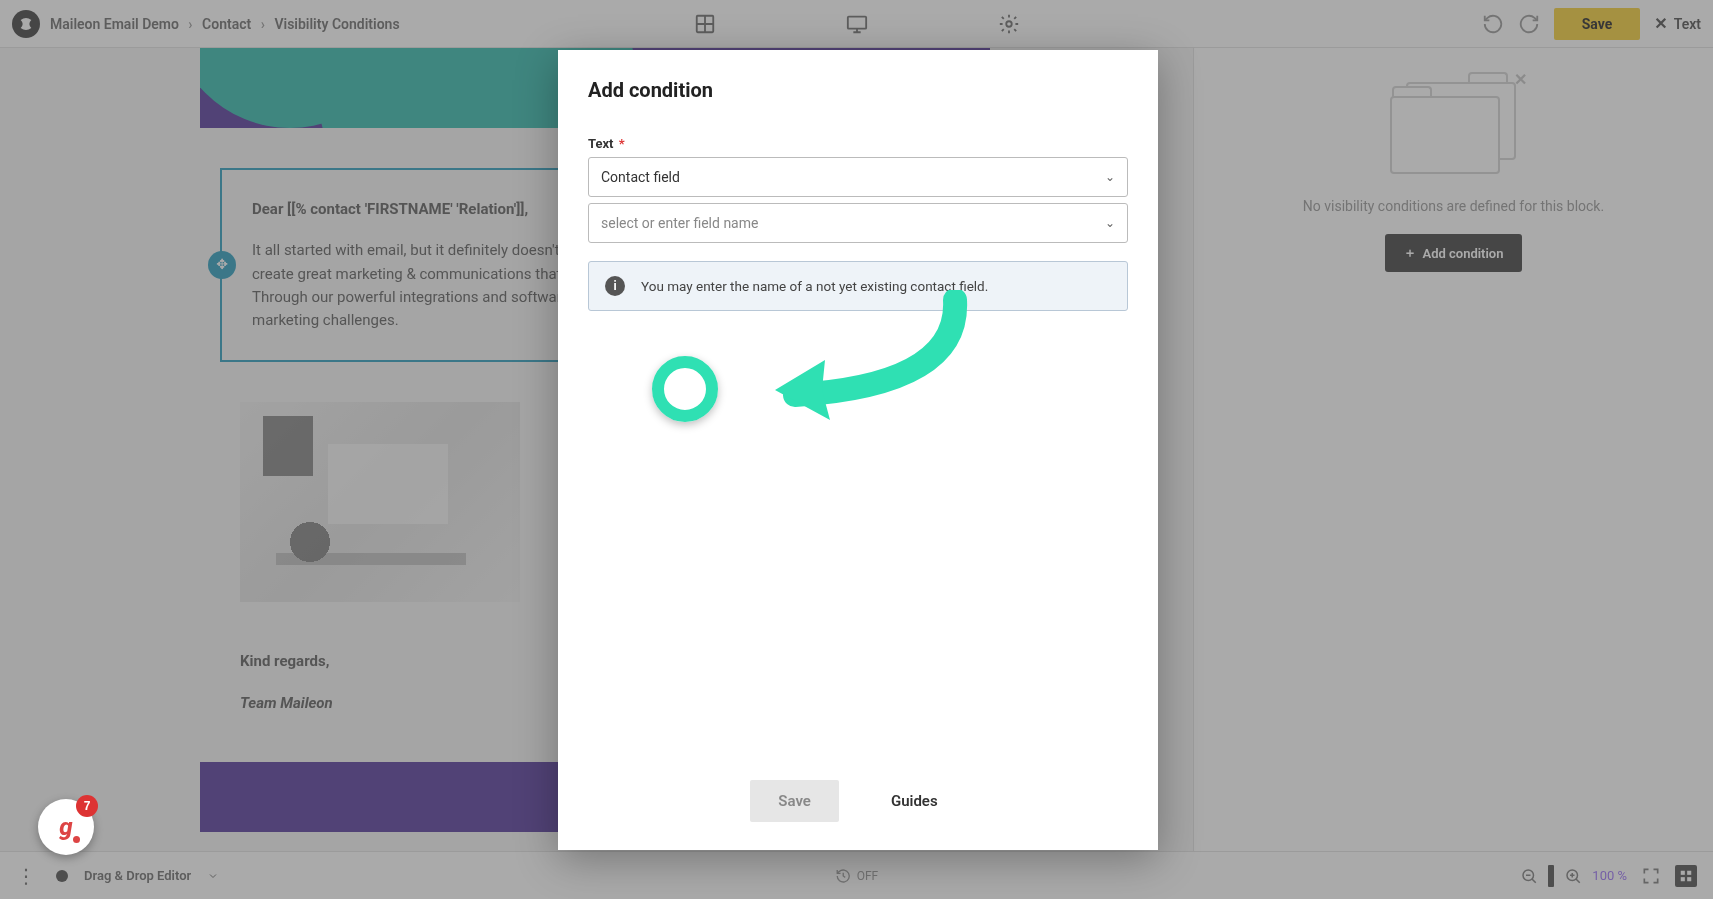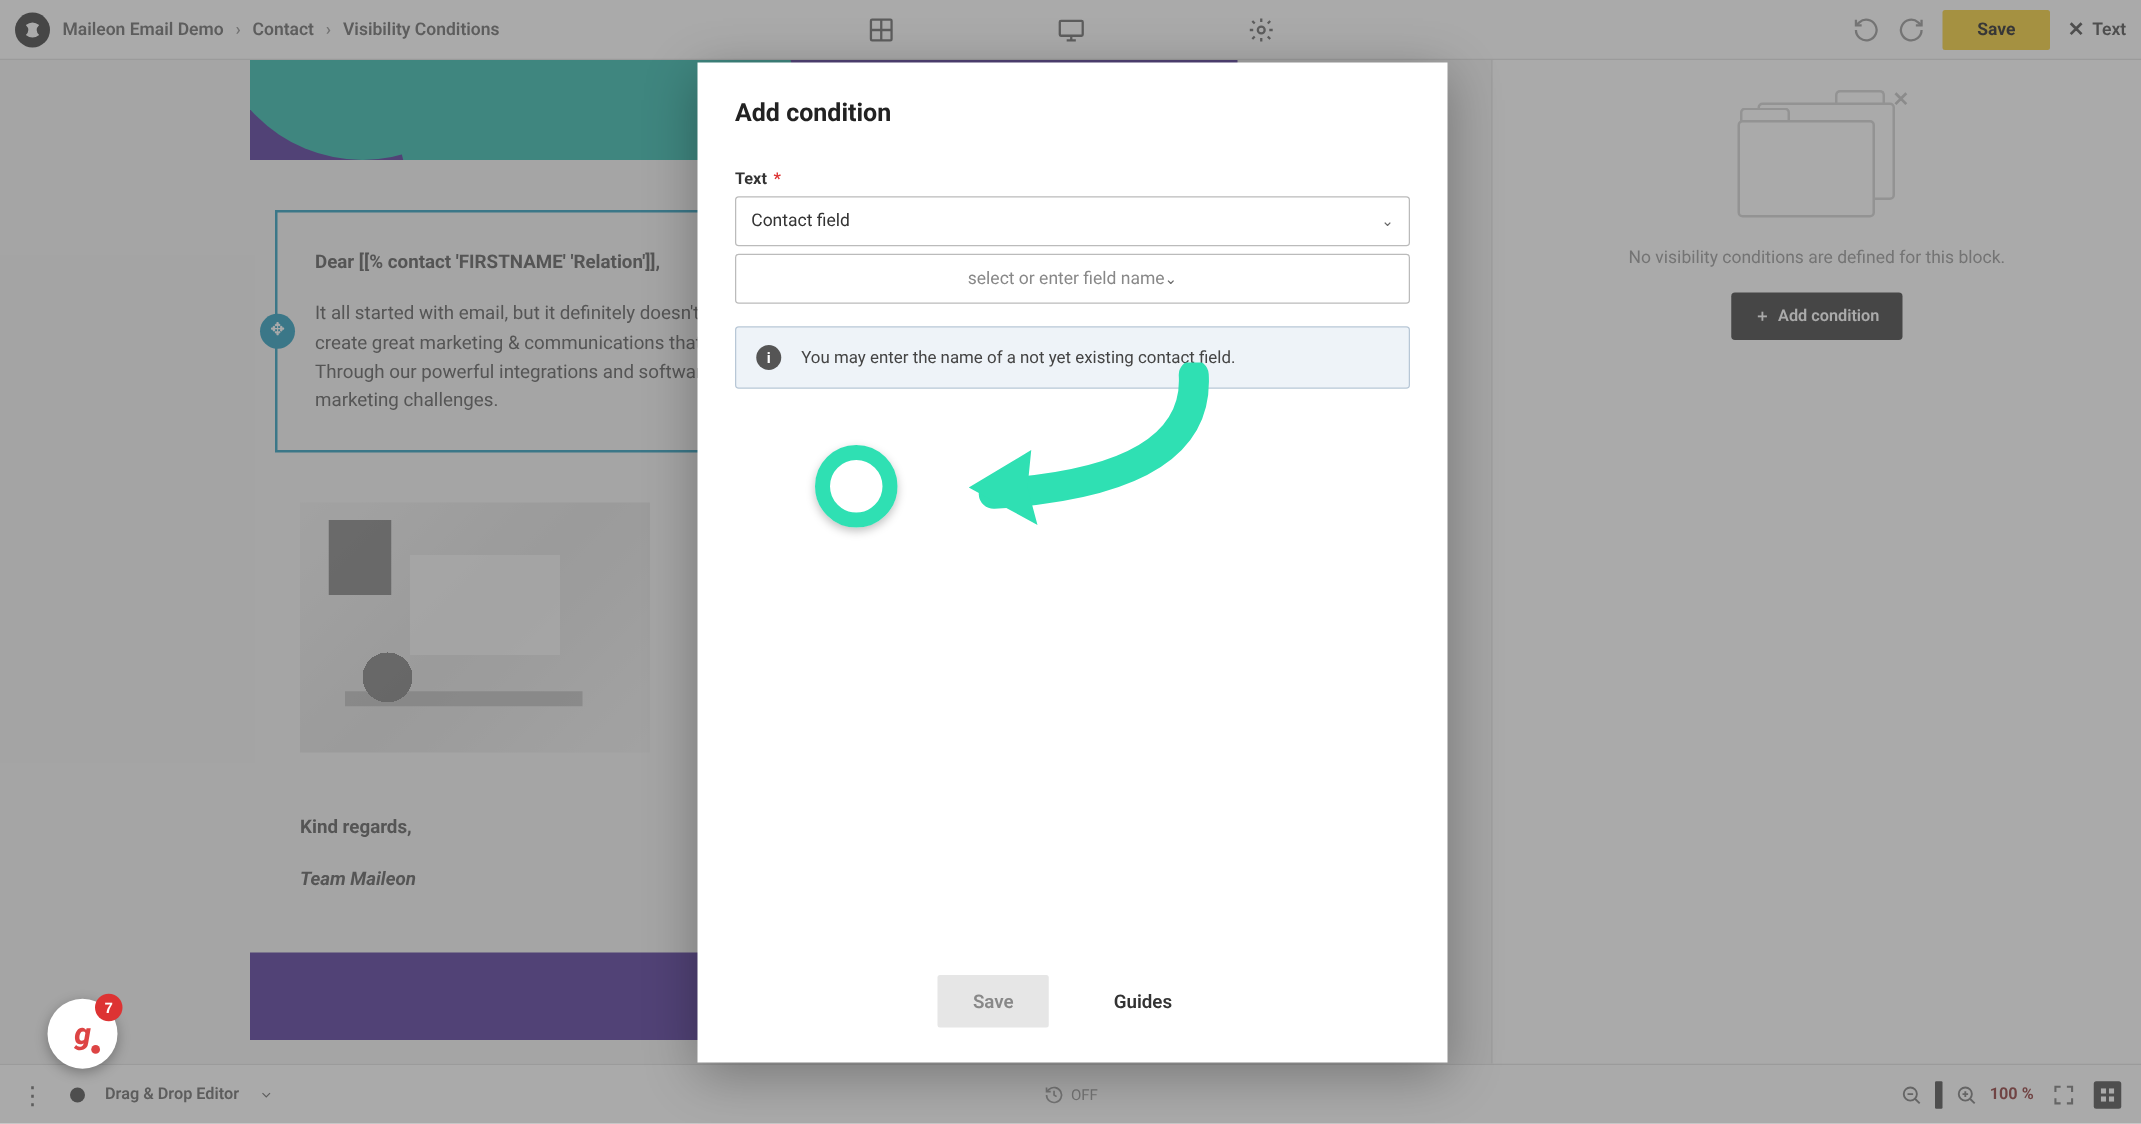--- a/index.html
+++ b/index.html
@@ -131,21 +131,21 @@
     position:absolute; left:0; right:0; bottom:0; height:48px;
     background:#fff; border-top:1px solid #ddd;
     display:flex; align-items:center; padding:0 16px; font-size:13px; color:#555;
   }
   .bottombar .kebab { font-size:20px; margin-right:20px; color:#555;}
   .bottombar .mode { display:flex; align-items:center; gap:16px; font-weight:600; }
   .bottombar .dot { width:12px; height:12px; border-radius:50%; background:#333; }
   .bottombar .center { position:absolute; left:50%; transform:translateX(-50%); display:flex; align-items:center; gap:6px; color:#888; font-size:12px; }
   .bottombar .right { margin-left:auto; display:flex; align-items:center; gap:14px; color:#666; }
   .bottombar .zoom { display:flex; align-items:center; gap:10px; }
-  .bottombar .zval { font-weight:700; color:#7f1d1d; }
+  .bottombar .zval { font-weight:400; color:#8b5cf6; }
   .bottombar .vbar { width:6px; height:22px; background:#333; border-radius:1px; }
   .bottombar .gridicon { width:22px; height:22px; background:#333; color:#fff; display:flex; align-items:center; justify-content:center; border-radius:2px; font-size:14px;}
 
   
   .scrim {
     position:absolute; inset:0; background:rgba(100,100,100,0.55); z-index:10;
   }
 
   
   .modal {
@@ -161,21 +161,21 @@
   .flabel .req { color:#d33; margin-left:2px; }
   .finput {
     width:100%; height:40px; border:1px solid #bbb; border-radius:3px; padding:0 12px;
     font-size:14px; color:#333; background:#fff;
   }
   .fselect {
     width:100%; height:40px; border:1px solid #bbb; border-radius:3px; padding:0 12px;
     font-size:14px; color:#333; background:#fff;
     display:flex; align-items:center; justify-content:space-between; cursor:pointer;
   }
-  .fselect.placeholder { color:#888;justify-content:center; }
+  .fselect.placeholder { color:#888; }
   .fselect .chev { color:#666; font-size:12px; }
   .info-banner {
     margin-top:12px; border:1px solid #b8c7d6; background:#eef3f8; border-radius:3px;
     display:flex; align-items:center; gap:16px; padding:14px 16px;
     font-size:13.5px; color:#444;
   }
   .info-banner .i {
     width:20px; height:20px; border-radius:50%; background:#555; color:#fff;
     display:flex; align-items:center; justify-content:center; font-size:12px; font-weight:700; flex:none;
   }

